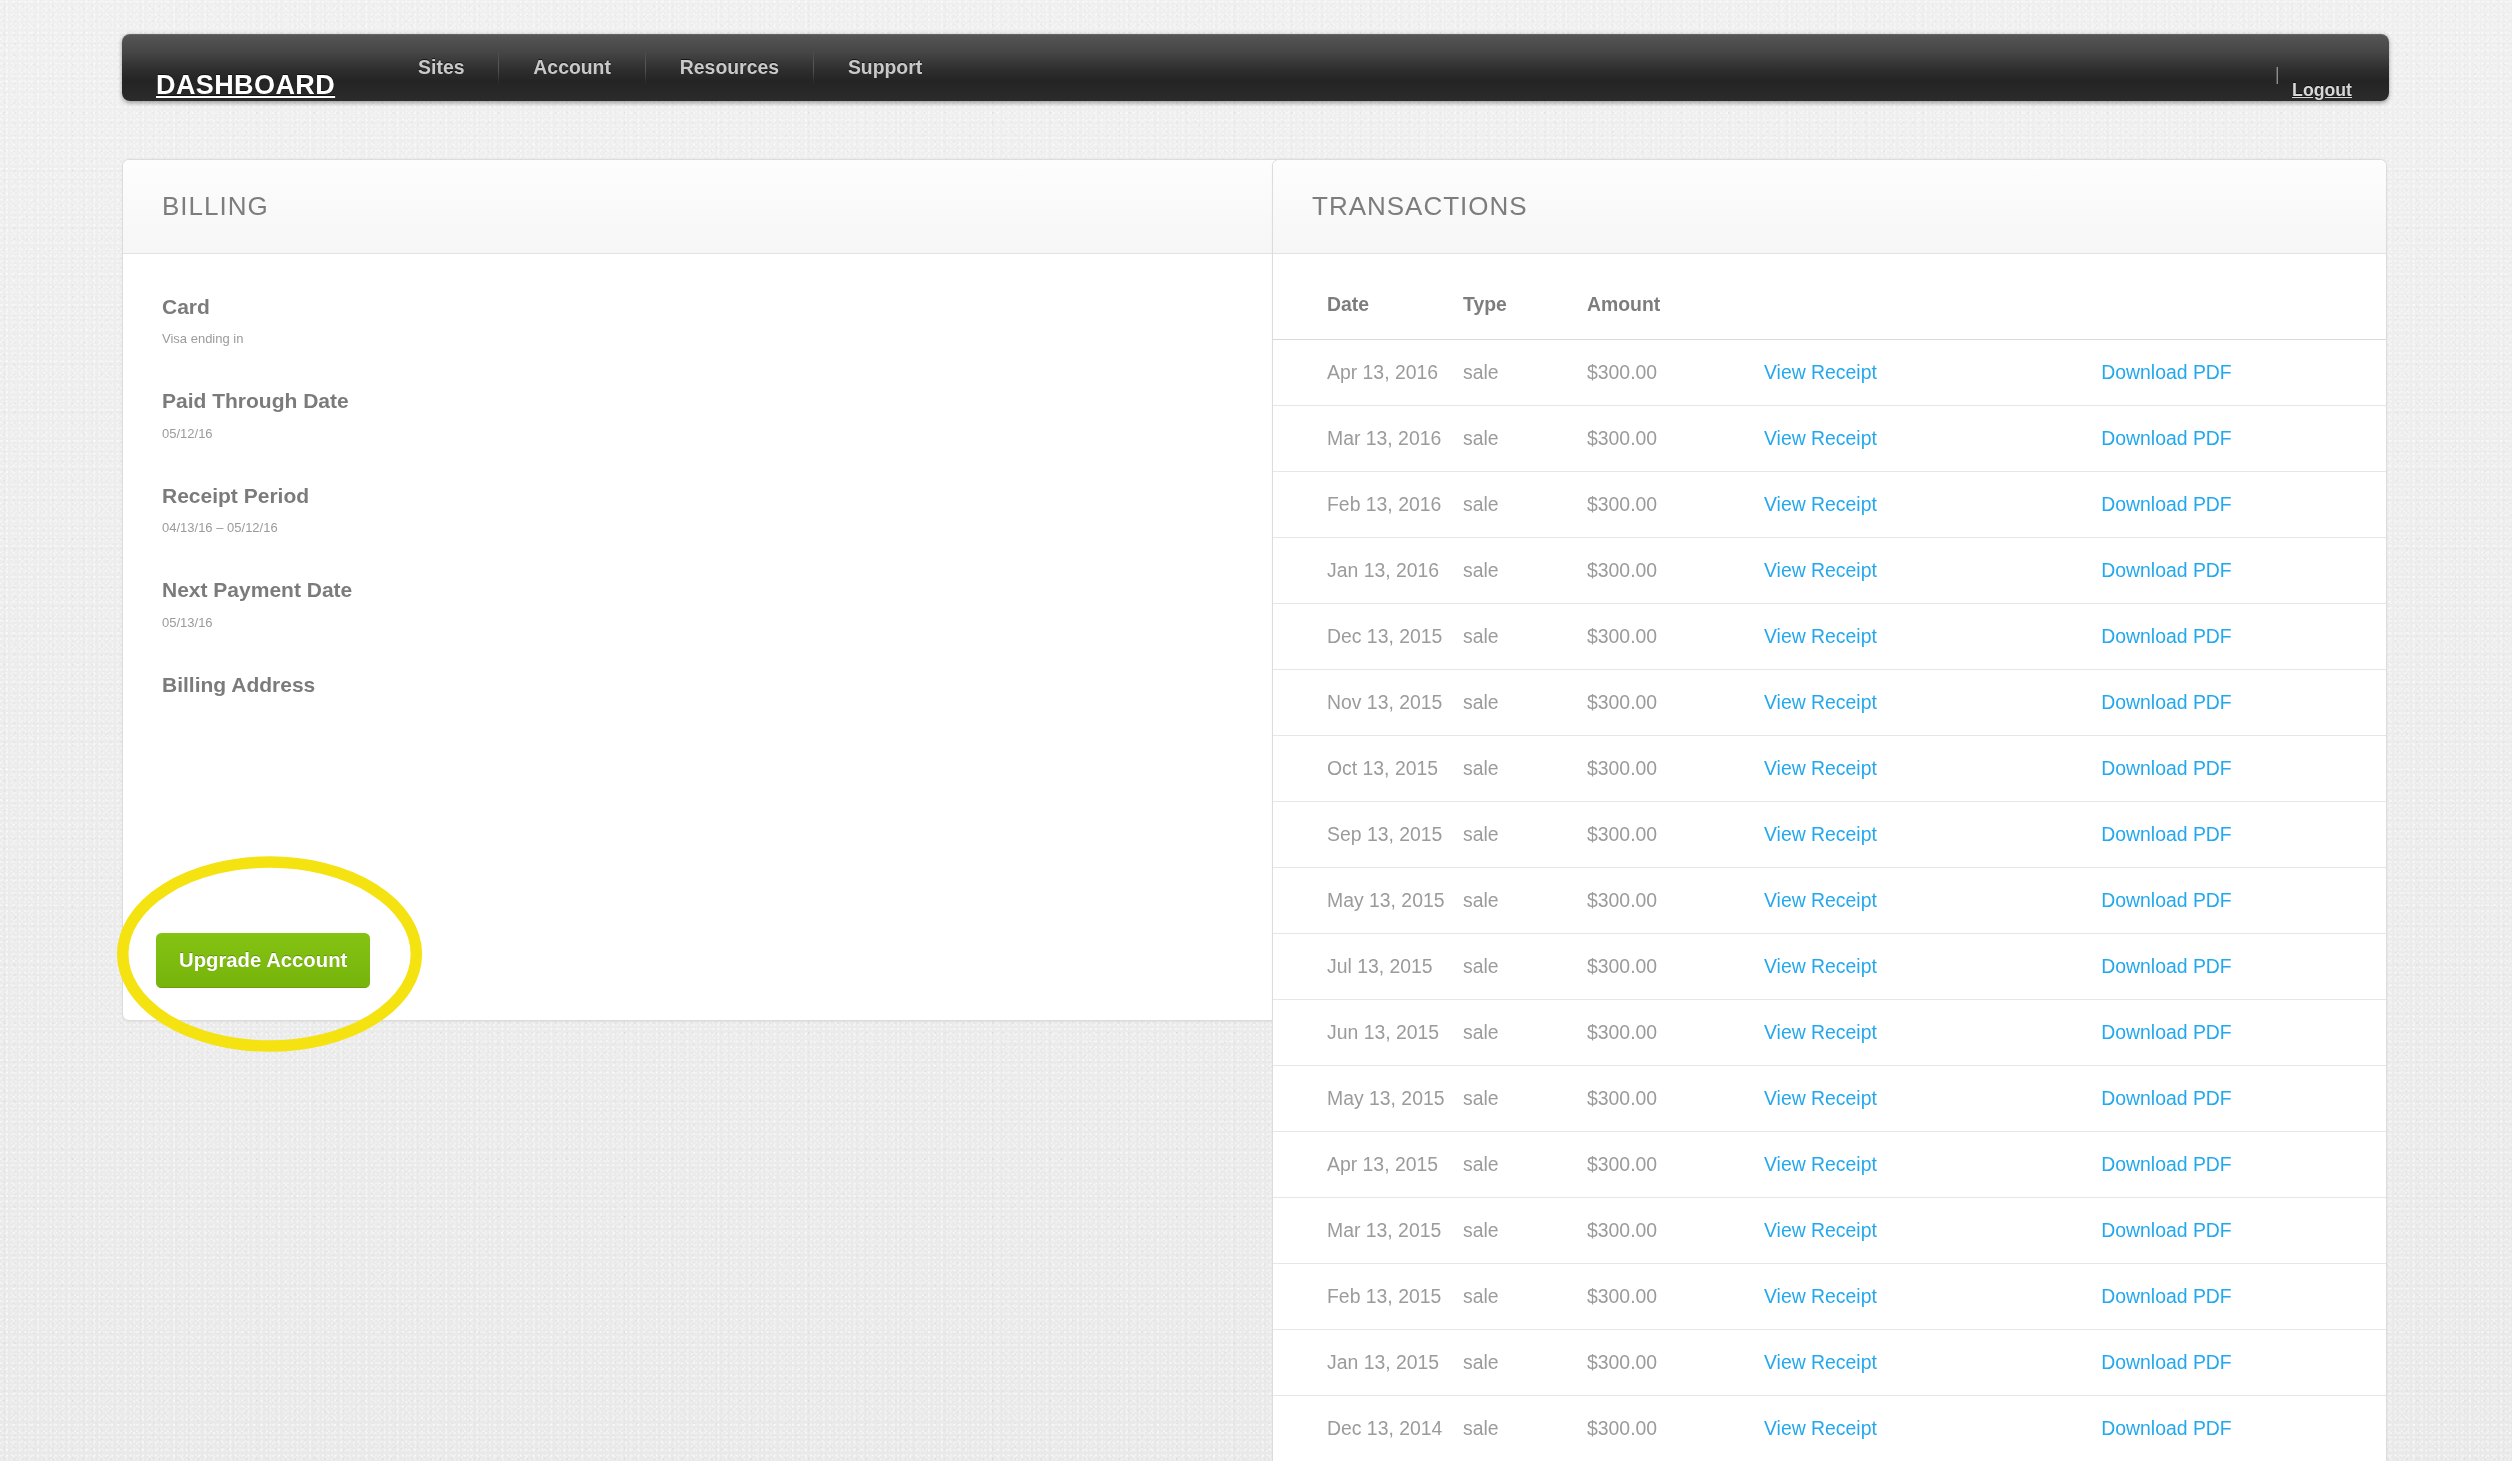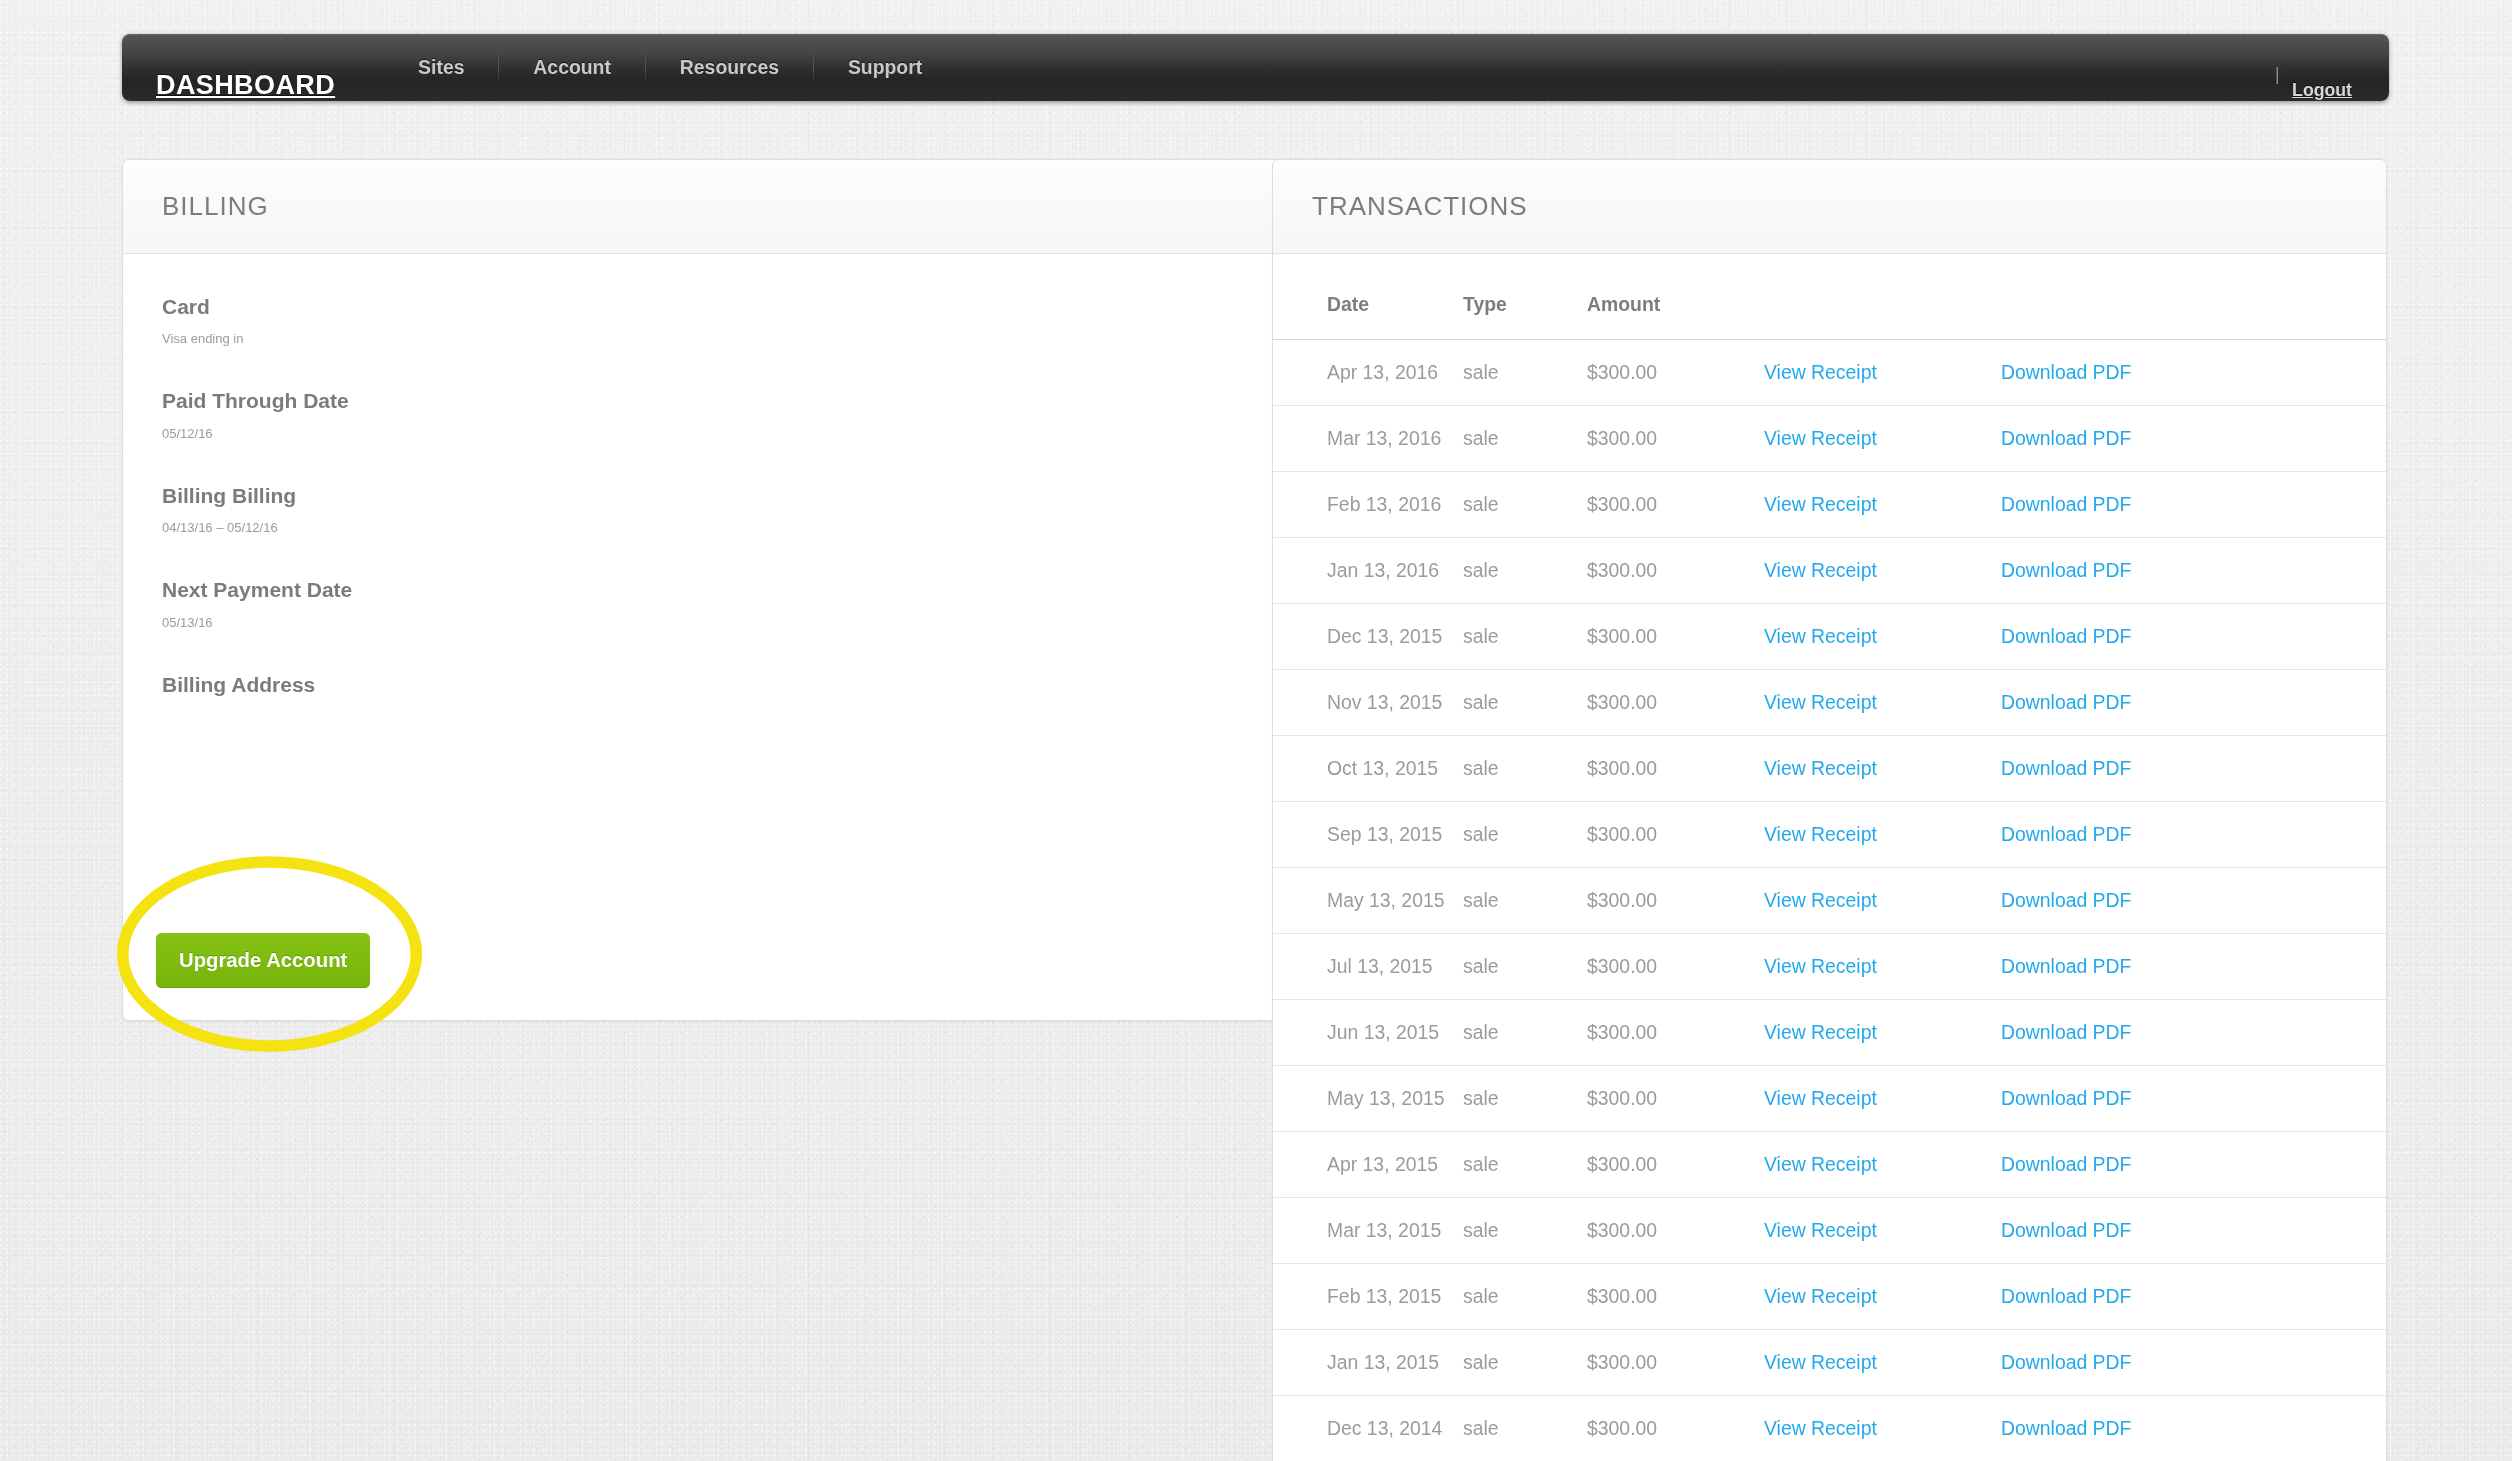--- a/index.html
+++ b/index.html
@@ -206,21 +206,21 @@
     border-top: 0.9px solid #e6e6e6;
     white-space: nowrap;
   }
 
   .tx-table tr.tx-row:first-child td { border-top: 0.9px solid #d9d9d9; }
 
   .col-date    { width: 190px; padding-left: 54px !important; }
   .col-type    { width: 124px; }
   .col-amount  { width: 177px; }
   .col-receipt { width: 237px; }
-  .col-pdf     { width: auto;  padding-right: 54px !important; }
+  .col-pdf     { width: auto;  padding-right: 54px !important; text-align: center; }
 
   .tx-link {
     color: #23a8ee;
     font-size: 19.4px;
     text-decoration: none;
   }
 
   
   #highlight-ellipse {
     position: absolute;
@@ -260,21 +260,21 @@
     <a class="panel-header-action" href="#">EDIT</a>
   </div>
 
   <div class="billing-body">
     <div class="field-label">Card</div>
     <div class="field-value">Visa ending in</div>
 
     <div class="field-label">Paid Through Date</div>
     <div class="field-value">05/12/16</div>
 
-    <div class="field-label">Billing Billing</div>
+    <div class="field-label">Receipt Period</div>
     <div class="field-value">04/13/16 – 05/12/16</div>
 
     <div class="field-label">Next Payment Date</div>
     <div class="field-value">05/13/16</div>
 
     <div class="field-label">Billing Address</div>
     <div class="field-value empty"></div>
   </div>
 </section>
 

